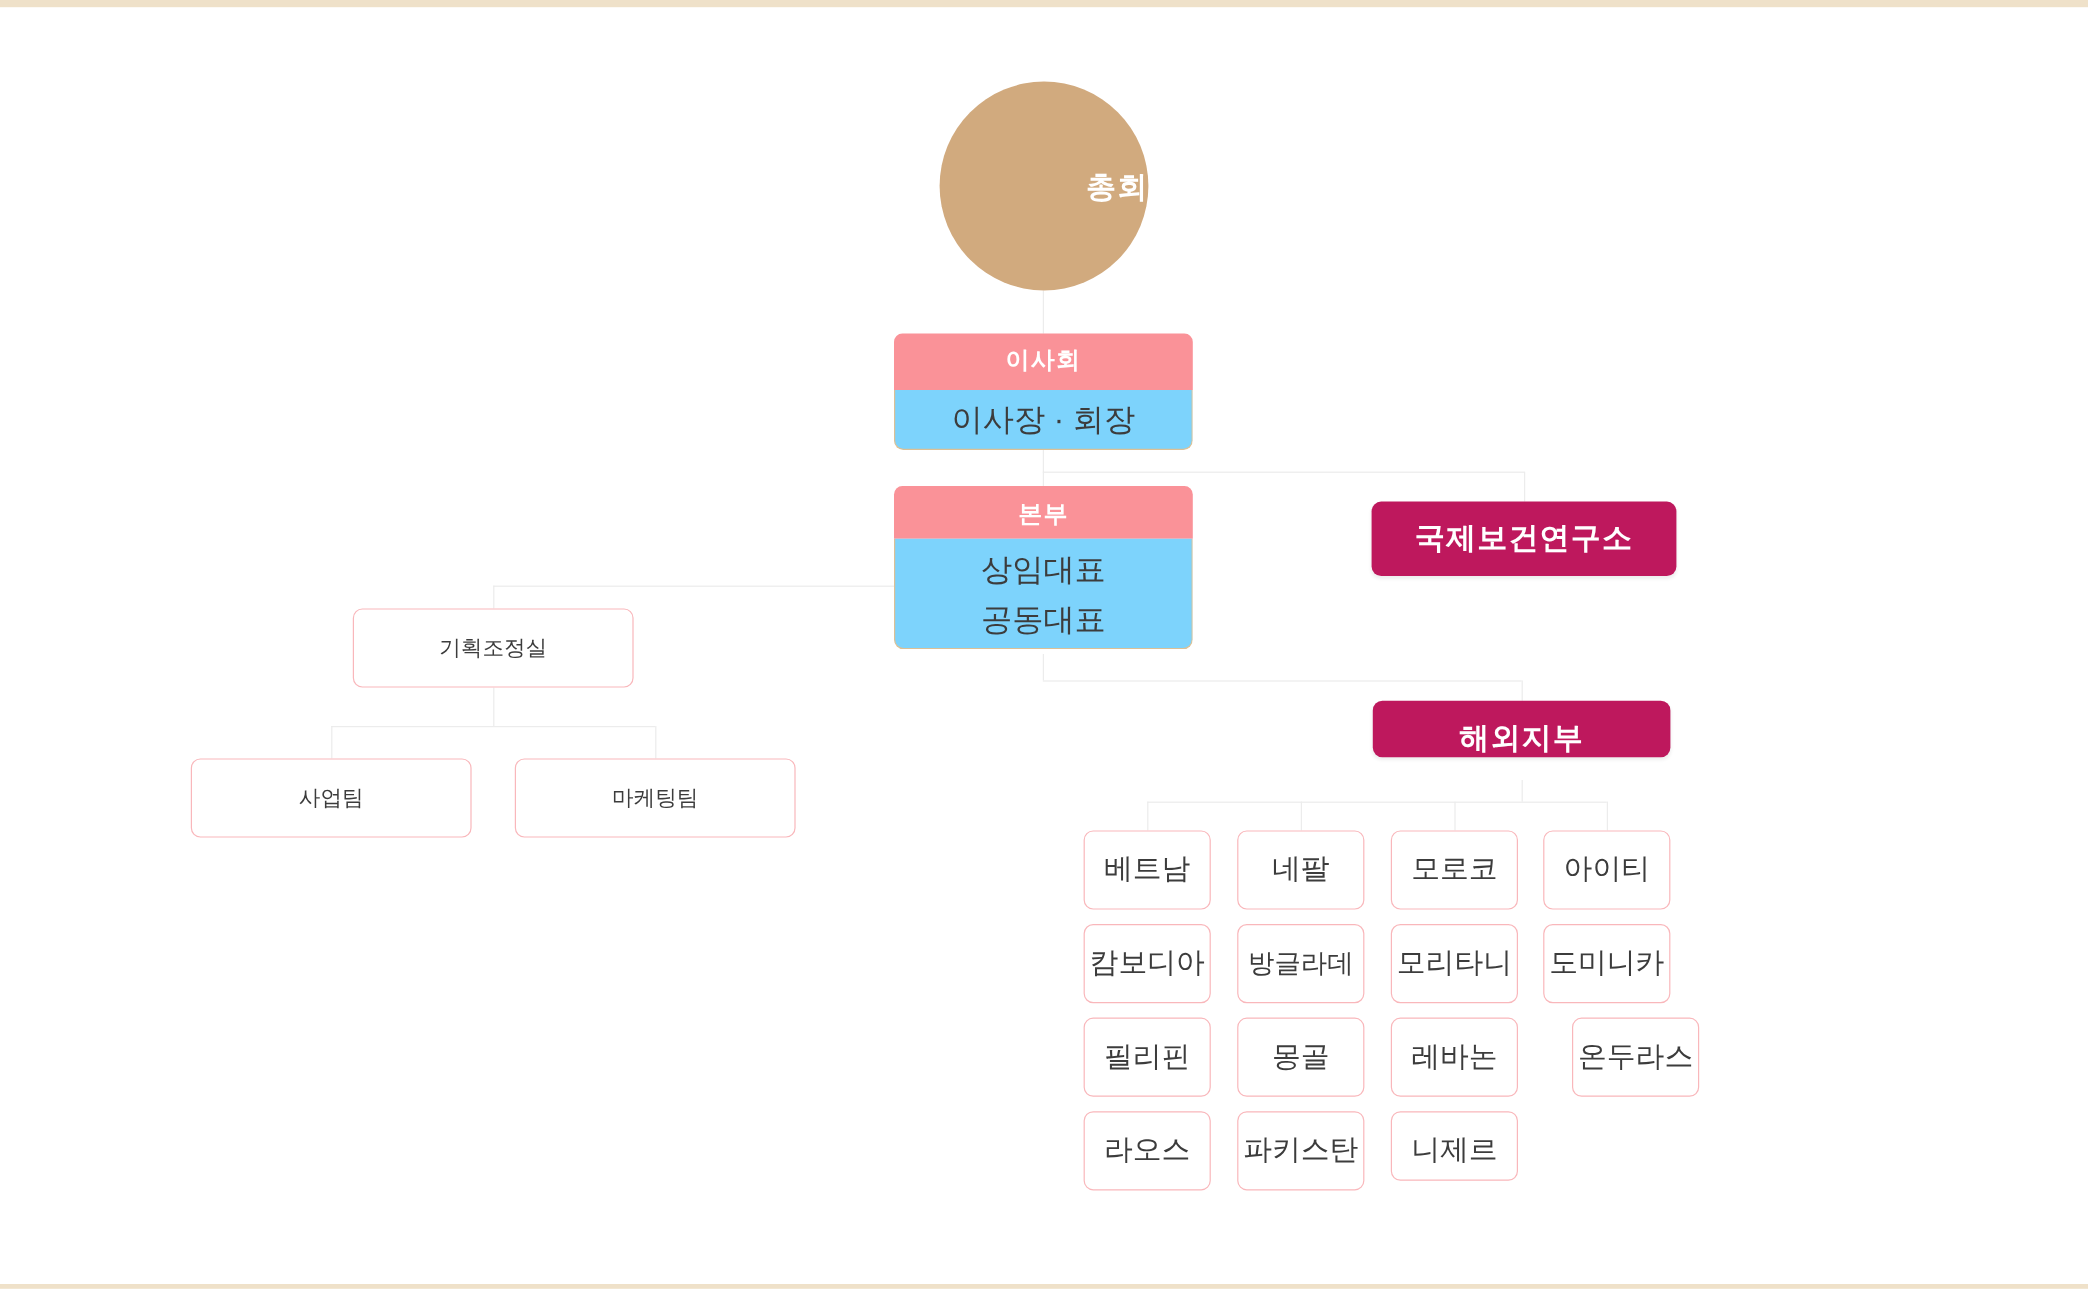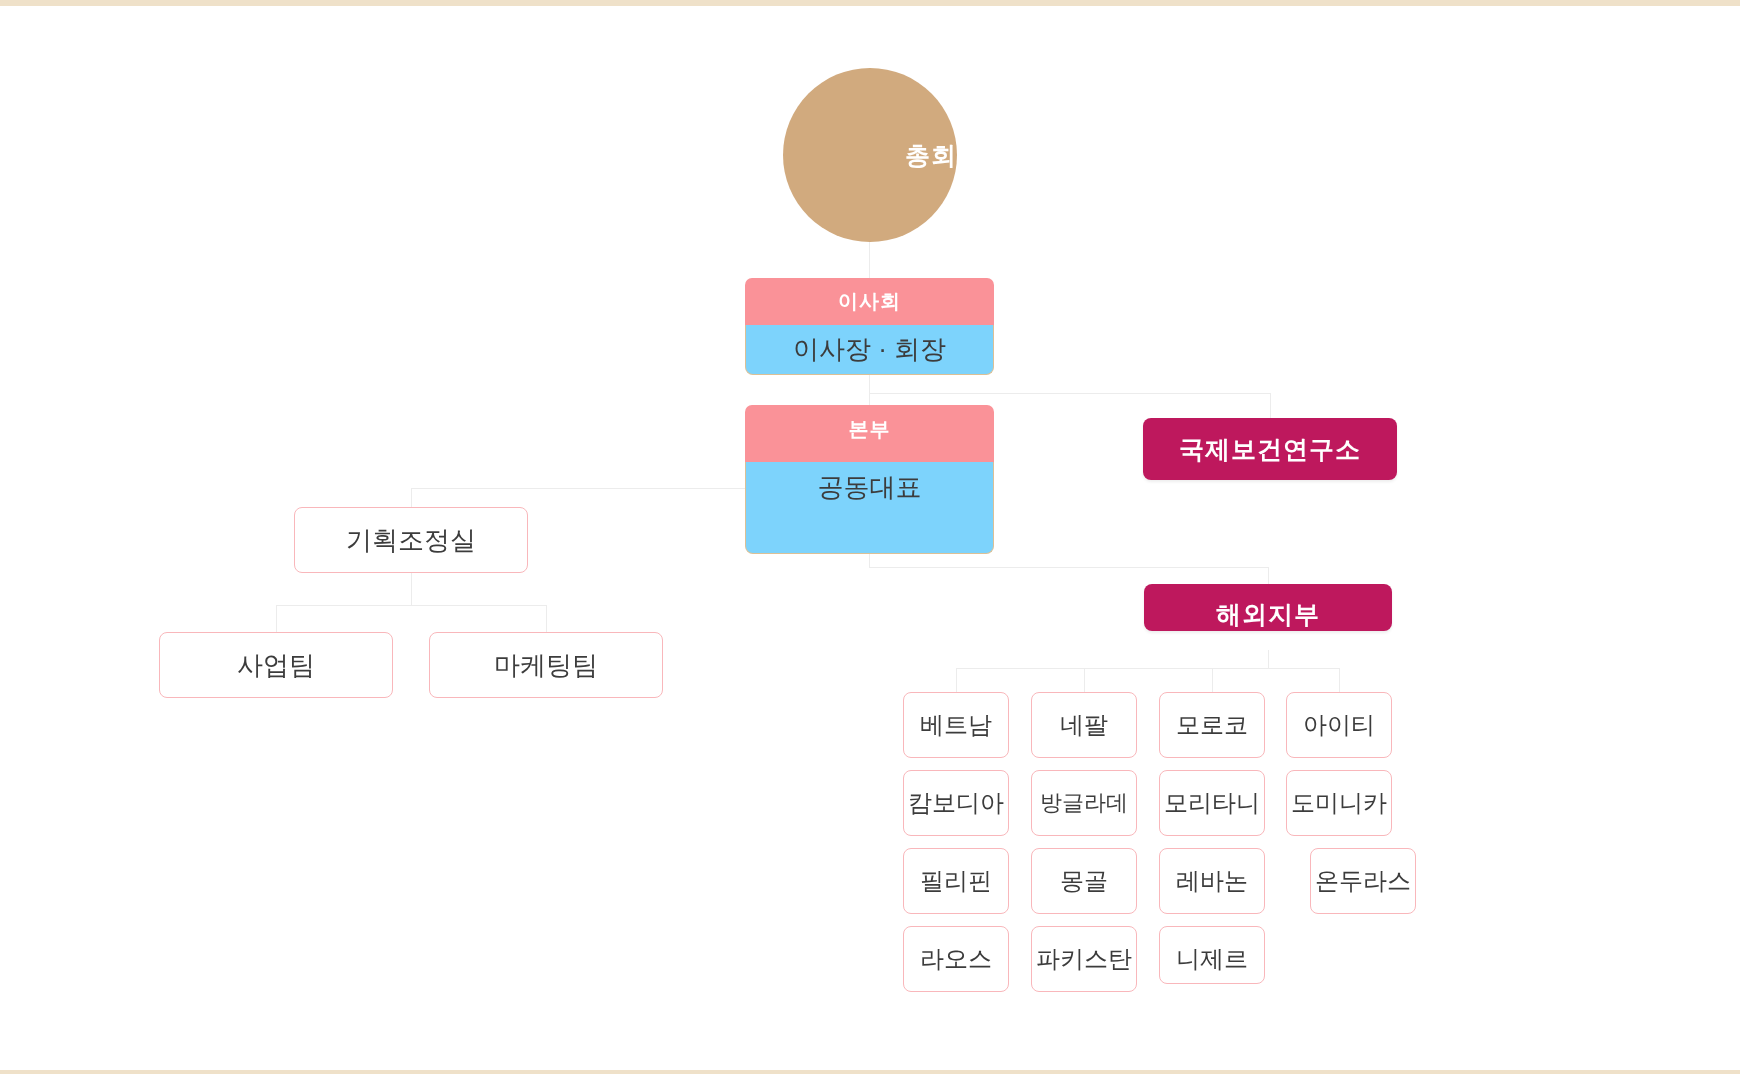--- a/index.html
+++ b/index.html
@@ -31,21 +31,21 @@
   }
   
   .pbox{
     position:absolute;background:#be185d;color:#ffffff;
     border-radius:8px;text-align:center;font-size:25px;font-weight:700;
     letter-spacing:1px;box-shadow:0 2px 3px rgba(0,0,0,0.07);
   }
   
   .wbox{
     position:absolute;background:#ffffff;border:1px solid #f9b7bb;
-    border-radius:8px;color:#3c3c3c;text-align:center;font-size:26px;
+    border-radius:8px;color:#3c3c3c;text-align:center;font-size:18px;
     box-sizing:border-box;
   }
   .country{font-size:24px;}
   .lh{position:absolute;height:1px;background:#ececec;}
   .lv{position:absolute;width:1px;background:#ececec;}
 </style>
 </head>
 <body>
 
 <div class="canvas">
@@ -76,22 +76,23 @@
   <div class="circle" style="left:783px;top:68px;width:174px;height:174px;">
     <span>총회</span>
   </div>
 
   <div class="cbox" style="left:745px;top:278px;width:249px;">
     <div class="cbox-hdr" style="height:47px;line-height:47px;">이사회</div>
     <div class="cbox-body" style="height:50px;line-height:48px;">이사장 · 회장</div>
   </div>
 
   <div class="cbox" style="left:745px;top:405px;width:249px;">
-    <div class="cbox-hdr" style="height:57px;line-height:48px;">본부</div>
+    <div class="cbox-hdr" style="height:44px;line-height:48px;">본부</div>
     <div class="cbox-body" style="height:92px;padding-top:4px;">
+      <div style="line-height:42px;">상임대표</div>
       <div style="line-height:42px;">공동대표</div>
     </div>
   </div>
 
   <div class="pbox" style="left:1143px;top:418px;width:254px;height:62px;line-height:62px;">국제보건연구소</div>
 
   <div class="wbox" style="left:294px;top:507px;width:234px;height:66px;line-height:64px;">기획조정실</div>
 
   <div class="wbox" style="left:159px;top:632px;width:234px;height:66px;line-height:64px;">사업팀</div>
   <div class="wbox" style="left:429px;top:632px;width:234px;height:66px;line-height:64px;">마케팅팀</div>

